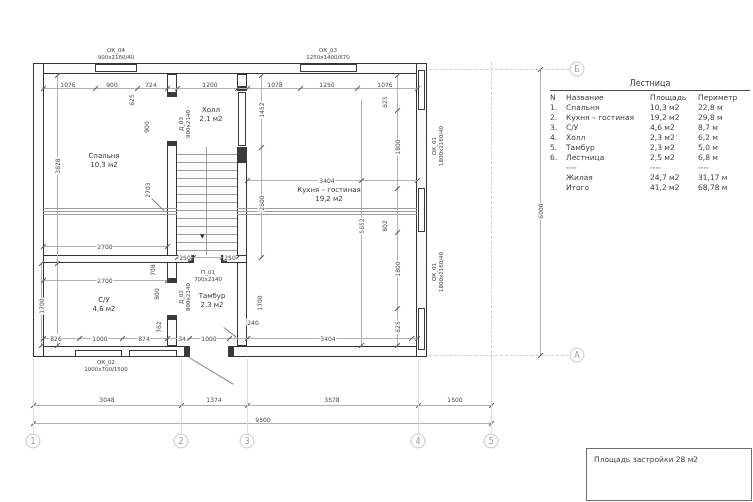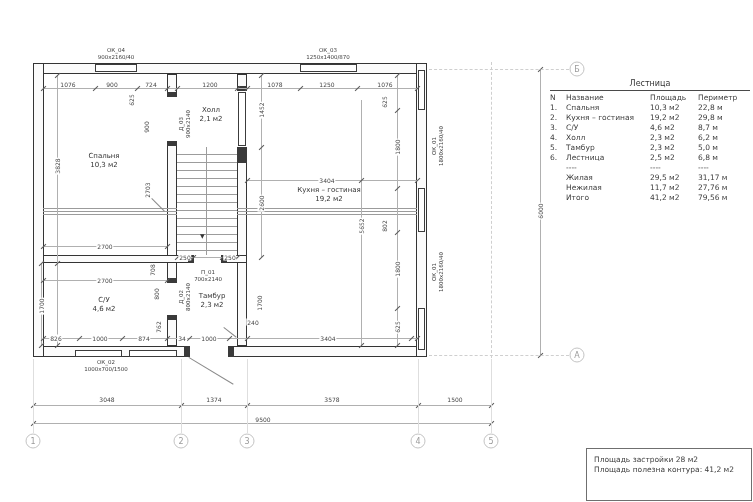--- a/index.html
+++ b/index.html
@@ -317,34 +317,27 @@
       </div>
       <div class="trow">
         <div class="tc-n"></div>
         <div class="tc-name">----</div>
         <div class="tc-area">----</div>
         <div class="tc-per">----</div>
       </div>
       <div class="trow">
         <div class="tc-n"></div>
         <div class="tc-name">Жилая</div>
-        <div class="tc-area">29,5 м2</div>
+        <div class="tc-area">24,7 м2</div>
         <div class="tc-per">31,17 м</div>
-      </div>
-      <div class="trow">
-        <div class="tc-n"></div>
-        <div class="tc-name">Нежилая</div>
-        <div class="tc-area">11,7 м2</div>
-        <div class="tc-per">27,76 м</div>
       </div>
       <div class="trow">
         <div class="tc-n"></div>
         <div class="tc-name">Итого</div>
         <div class="tc-area">41,2 м2</div>
-        <div class="tc-per">79,56 м</div>
+        <div class="tc-per">68,78 м</div>
       </div>
     </div>
 </div>
 
 <div id="notebox">
     <div>Площадь застройки 28 м2</div>
-    <div>Площадь полезна контура: 41,2 м2</div>
   </div>
 
 </body></html>

